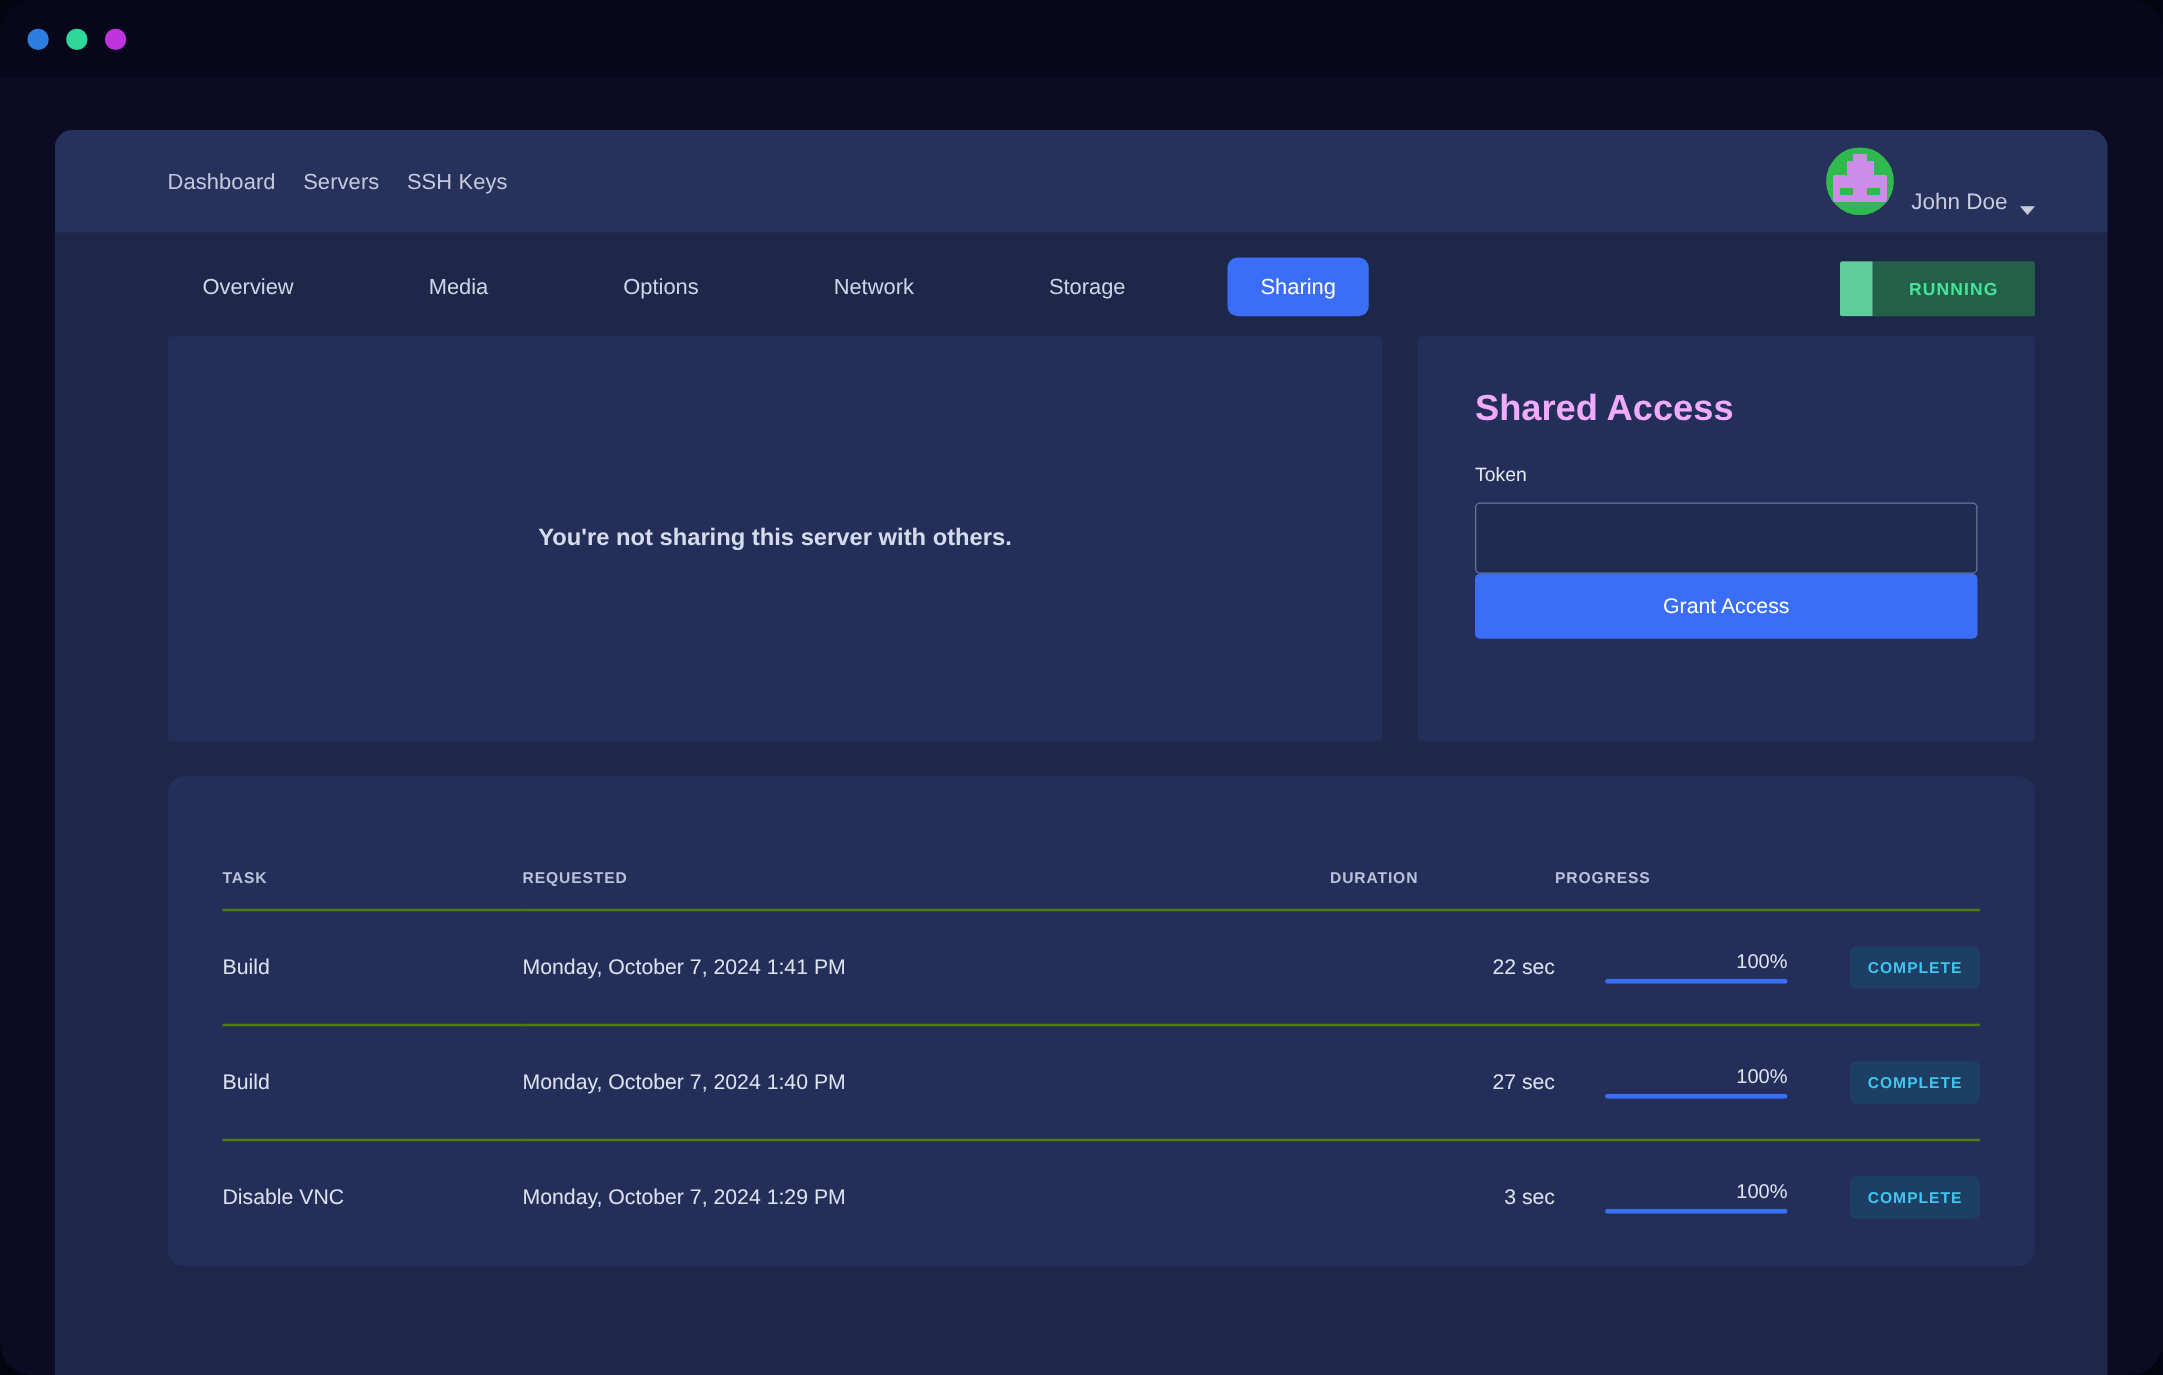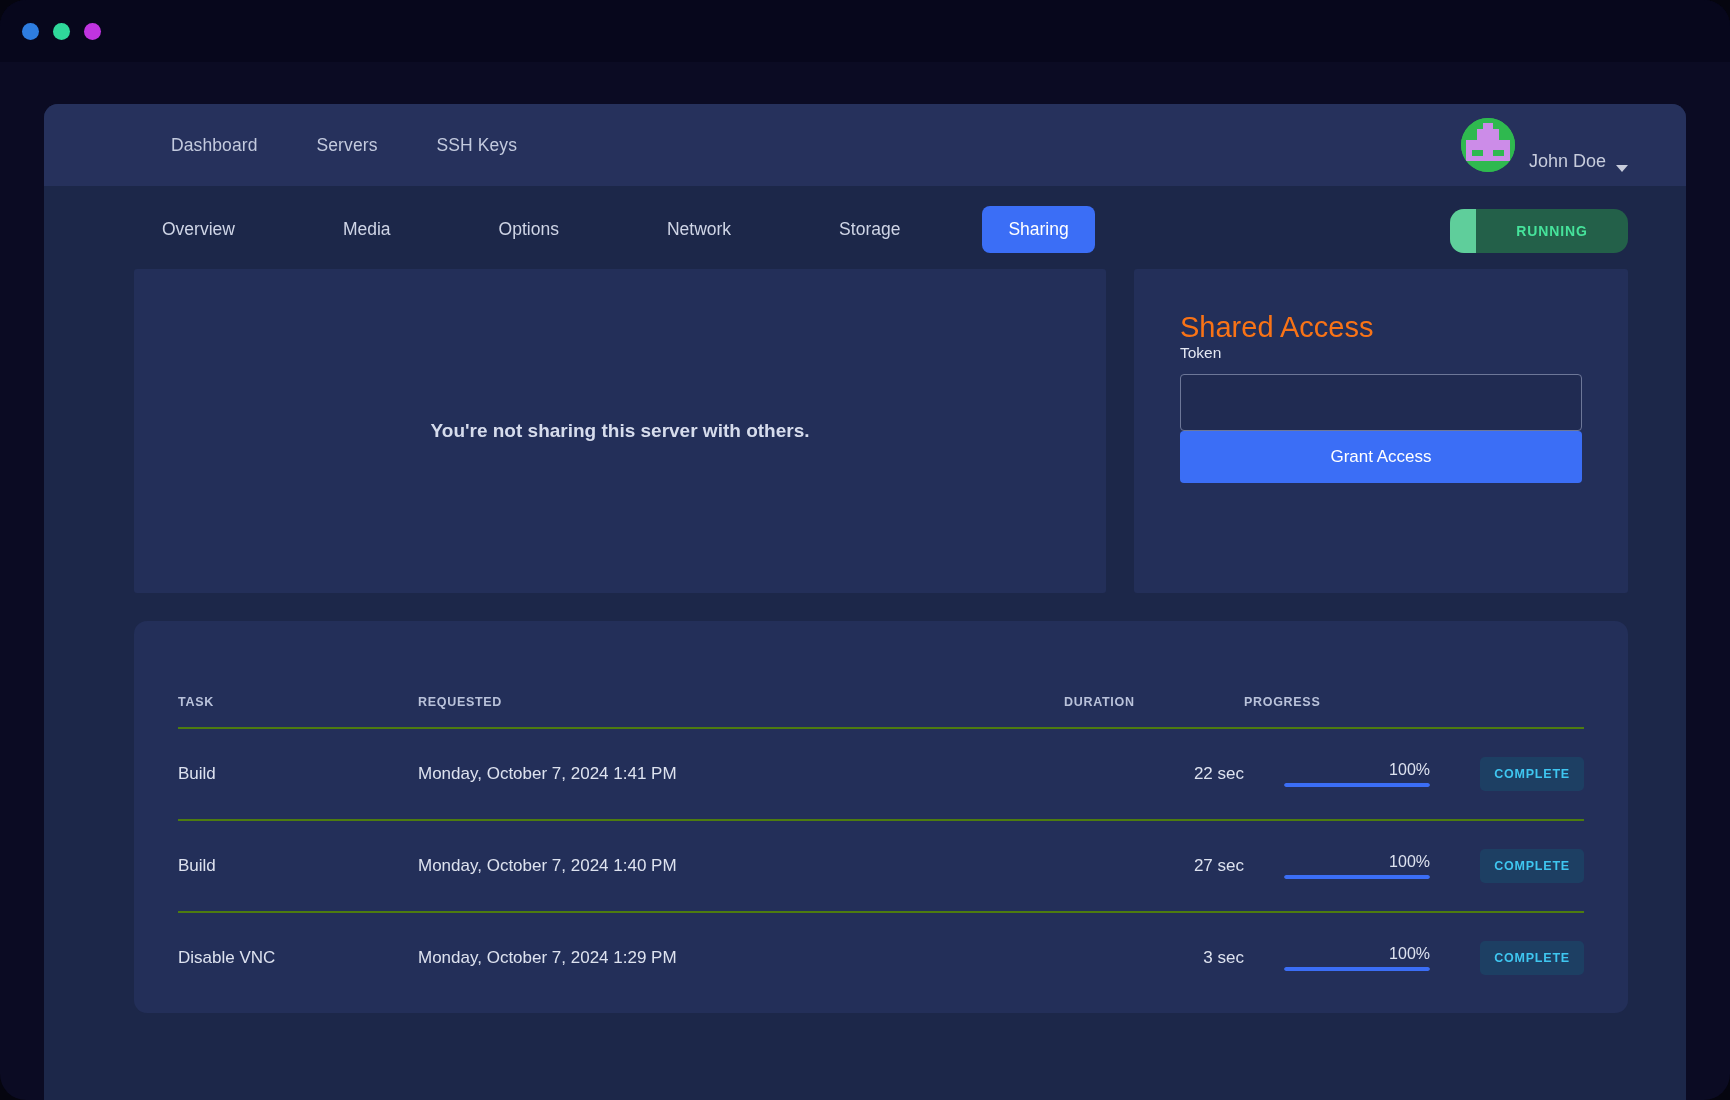--- a/index.html
+++ b/index.html
@@ -63,21 +63,20 @@
     display: flex;
     align-items: center;
     gap: 22px;
   }
   .nav-link {
     color: #c3cade;
     font-size: 17.5px;
     letter-spacing: .1px;
     cursor: pointer;
     white-space: nowrap;
-    margin-left: 37px;
   }
   .nav-spacer { flex: 1; }
   .user-menu {
     display: flex;
     align-items: flex-end;
     gap: 14px;
     cursor: pointer;
   }
   .avatar {
     width: 54px; height: 54px;
@@ -118,23 +117,23 @@
   .tab.active {
     background: #3b6ef6;
     color: #ffffff;
     margin-right: 0;
   }
   .tab-spacer { flex: 1; }
 
   .status-badge {
     display: flex;
     align-items: stretch;
-    width: 178px;
+    width: 156px;
     height: 44px;
-    border-radius: 14px;
+    border-radius: 2px;
     overflow: hidden;
     background: #236049;
     cursor: pointer;
   }
   .status-badge .bar {
     width: 26px;
     background: #5fce9b;
     flex-shrink: 0;
   }
   .status-badge .label {
@@ -170,23 +169,24 @@
     color: #d6dcec;
     font-size: 19px;
     font-weight: bold;
   }
   .share-panel {
     width: 494px;
     height: 324px;
     padding: 42px 46px;
   }
   .share-title {
-    color: #f97316;
+    color: #f0abfc;
     font-size: 29px;
-    font-weight: normal;
+    font-weight: bold;
+    margin-bottom: 28px;
   }
   .field-label {
     color: #e3e7f2;
     font-size: 15.5px;
     margin-bottom: 12px;
     display: block;
   }
   .token-input {
     width: 100%;
     height: 57px;

